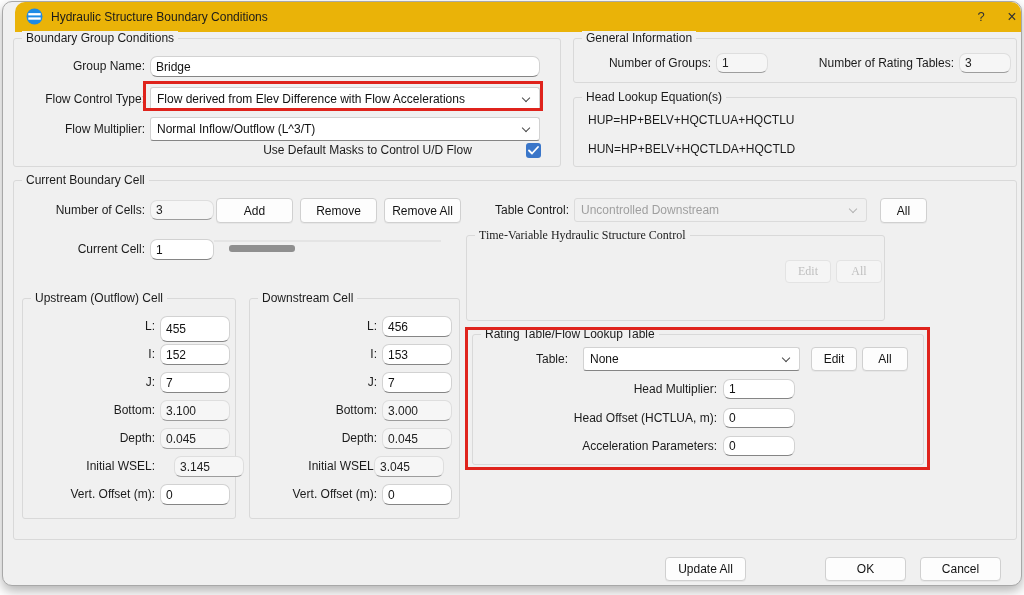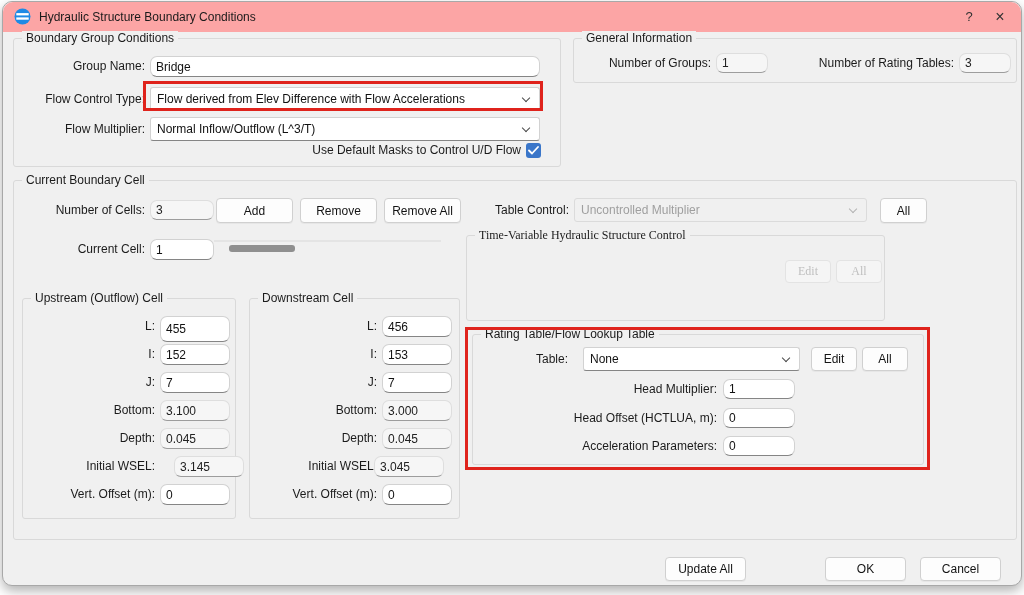--- a/index.html
+++ b/index.html
@@ -3,21 +3,21 @@
 <meta charset="utf-8">
 <style>
   * { margin:0; padding:0; box-sizing:border-box; }
   html,body { width:1024px; height:595px; }
   body { background:#ffffff; font-family:"Liberation Sans", sans-serif; position:relative; overflow:hidden; }
 
   .window { position:absolute; left:2px; top:1px; width:1020px; height:585px;
             background:#f0f0f0; border:1px solid #a8a8a8; border-radius:10px;
             box-shadow:0 5px 12px rgba(0,0,0,.30); }
 
-  .titlebar { position:absolute; left:0; top:0; right:0; height:30px; background:#fca5a5;
+  .titlebar { position:absolute; left:12px; top:0; right:0; height:30px; background:#eab308;
               border-radius:10px 10px 0 0; }
   .app-icon { position:absolute; left:11px; top:6px; width:17px; height:17px; }
   .app-icon circle { fill:var(--icon-blue,#1d8ae5); }
   .title-text { position:absolute; left:36px; top:0; height:30px; line-height:30px; font-size:12px; color:#1a1a1a; white-space:nowrap; }
   .tb-btn { position:absolute; top:0; height:30px; line-height:30px; text-align:center; color:#333; cursor:default; background:transparent; border:none; font-family:inherit; }
   .tb-help { left:950px; width:32px; font-size:13px; }
   .tb-close { left:980px; width:34px; font-size:16px; }
 
   .group { position:absolute; border:1px solid #d9d9d9; border-radius:3px; }
   .group > .legend { position:absolute; top:-8px; left:8px; background:#f0f0f0; padding:0 4px;
@@ -82,49 +82,54 @@
       <span class="combo-text">Flow derived from Elev Difference with Flow Accelerations</span>
       <i class="chev"></i>
     </div>
 
     <div class="lbl" style="left:0; width:131px; top:78px; line-height:24px;">Flow Multiplier:</div>
     <div class="combo" style="left:136px; top:78px; width:390px; height:24px;">
       <span class="combo-text">Normal Inflow/Outflow (L^3/T)</span>
       <i class="chev"></i>
     </div>
 
-    <div class="lbl" style="left:200px; width:307px; top:104px; line-height:15px;">Use Default Masks to Control U/D Flow</div>
+    <div class="lbl" style="left:200px; width:307px; top:104px; line-height:15px;text-align:center;">Use Default Masks to Control U/D Flow</div>
     <div class="checkbox" style="left:512px; top:104px;">
       <svg width="11" height="9" viewBox="0 0 11 9">
           <polyline points="1,4.5 4,7.5 10,1" fill="none" stroke="#ffffff" stroke-width="1.8" stroke-linecap="round" stroke-linejoin="round"></polyline>
         </svg>
     </div>
   </div>
 
   <div class="group" style="left:570px; top:36px; width:444px; height:45px;">
     <span class="legend">General Information</span>
     <div class="lbl" style="left:0; width:137px; top:14px; line-height:20px;">Number of Groups:</div>
     <input class="field ro" readonly="" style="left: 142px; top: 14px; width: 52px; height: 20px;" value="1">
     <div class="lbl" style="left:180px; width:200px; top:14px; line-height:20px;">Number of Rating Tables:</div>
     <input class="field ro" readonly="" style="left: 385px; top: 14px; width: 52px; height: 20px;" value="3">
   </div>
 
+  <div class="group" style="left:570px; top:95px; width:444px; height:70px;">
+    <span class="legend">Head Lookup Equation(s)</span>
+    <div class="eq" style="left:14px; top:15px;">HUP=HP+BELV+HQCTLUA+HQCTLU</div>
+    <div class="eq" style="left:14px; top:44px;">HUN=HP+BELV+HQCTLDA+HQCTLD</div>
+  </div>
 
   <div class="group" style="left:10px; top:178px; width:1004px; height:360px;">
     <span class="legend">Current Boundary Cell</span>
 
     <div class="lbl" style="left:0; width:131px; top:19px; line-height:20px;">Number of Cells:</div>
     <input class="field ro" readonly="" style="left: 136px; top: 19px; width: 64px; height: 20px;" value="3">
     <button class="btn" style="left:202px; top:17px; width:77px; height:25px;">Add</button>
     <button class="btn" style="left:286px; top:17px; width:77px; height:25px;">Remove</button>
     <button class="btn" style="left:370px; top:17px; width:77px; height:25px;">Remove All</button>
 
     <div class="lbl" style="left:430px; width:125px; top:17px; line-height:24px;">Table Control:</div>
     <div class="combo disabled" style="left:560px; top:17px; width:293px; height:24px;">
-      <span class="combo-text">Uncontrolled Multiplier</span>
+      <span class="combo-text">Uncontrolled Downstream</span>
       <i class="chev"></i>
     </div>
     <button class="btn" style="left:866px; top:17px; width:47px; height:25px;">All</button>
 
     <div class="lbl" style="left:0; width:131px; top:58px; line-height:21px;">Current Cell:</div>
     <input class="field" style="left: 136px; top: 58px; width: 64px; height: 21px;" value="1">
     <div class="slider-track" style="left:200px; top:59px; width:227px;"></div>
     <div class="slider-thumb" style="left:215px; top:64px; width:66px;"></div>
 
     <div class="group" style="left:452px; top:54px; width:419px; height:86px;font-family:Liberation Serif, serif;">

